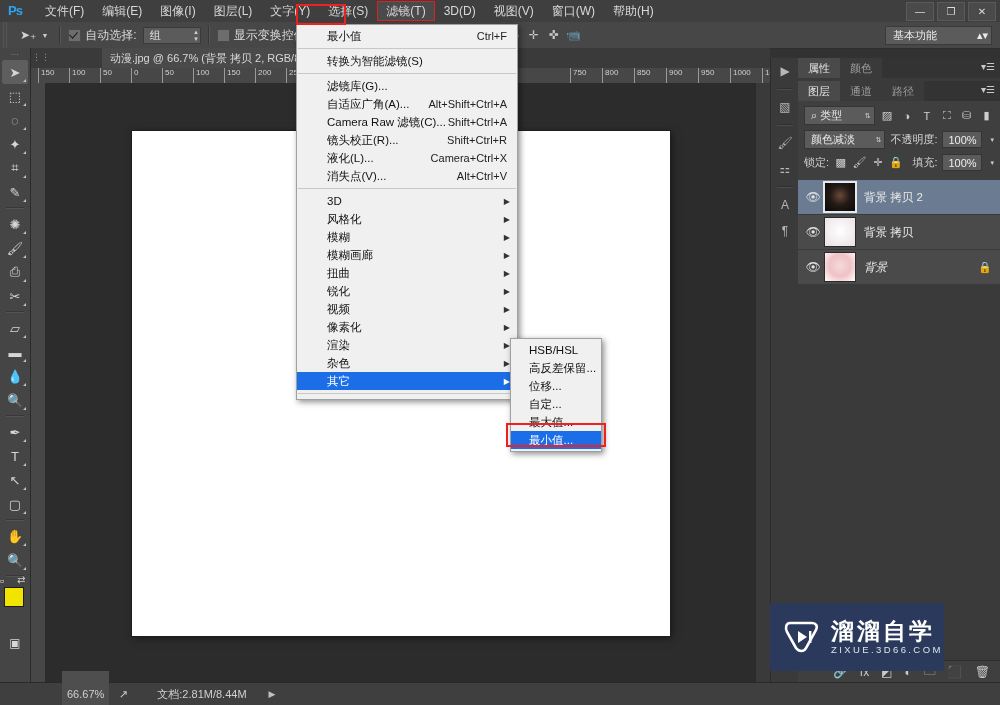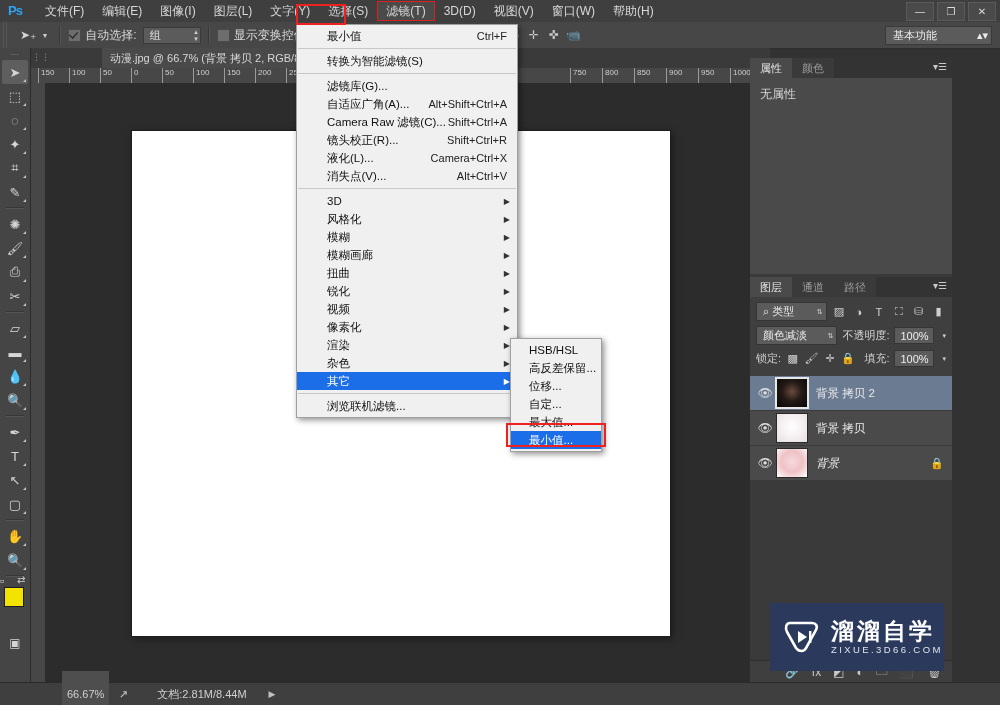--- a/index.html
+++ b/index.html
@@ -53,21 +53,21 @@
   .swatches{position:relative;width:30px;height:44px;margin-top:6px;}
   .sw-fg{position:absolute;left:4px;top:4px;width:18px;height:18px;background:#f2e300;border:1px solid #1d1d1d;}
   .sw-bg{position:absolute;left:14px;top:15px;width:18px;height:18px;background:#ffffff;border:1px solid #1d1d1d;z-index:-1;}
   .sw-swap{position:absolute;left:17px;top:-9px;width:11px;height:11px;color:#cfcfcf;font-size:10px;}
   .sw-def{position:absolute;left:0px;top:-9px;width:10px;height:10px;}
 
   
   .iconbar{position:absolute;left:770px;top:58px;width:28px;height:625px;background:#3a3a3a;border-right:1px solid #2b2b2b;border-left:1px solid #2b2b2b;}
   .ib-item{width:28px;height:26px;display:flex;align-items:center;justify-content:center;color:#b6b6b6;}
   .ib-sep{height:1px;margin:4px 6px;background:#303030;border-bottom:1px solid #4c4c4c;}
-  .panelcol{position:absolute;left:750px;top:58px;width:202px;height:625px;background:#3a3a3a;}
+  .panelcol{position:absolute;left:798px;top:58px;width:202px;height:625px;background:#3a3a3a;}
 
   .panel-tabs{display:flex;align-items:flex-end;height:20px;background:#333;position:relative;}
   .ptab{padding:3px 10px;font-size:11px;color:#9a9a9a;background:#3a3a3a;height:14px;line-height:14px;}
   .ptab.on{background:#4a4a4a;color:#e6e6e6;}
   .pmenu{position:absolute;right:5px;top:4px;color:#c8c8c8;font-size:10px;line-height:10px;}
 
   .prop-body{height:196px;background:#4a4a4a;padding:8px 10px;font-size:12px;color:#d6d6d6;box-sizing:border-box;}
 
   .layers-head{background:#3f3f3f;padding:5px 6px 7px 6px;}
   .lrow{display:flex;align-items:center;gap:5px;margin-bottom:5px;}
@@ -319,23 +319,20 @@
       <div class="ib-item">¶</div>
     </div>
 
   <div class="panelcol">
 
     <div class="panel-tabs" id="proptabs">
       <span class="ptab on">属性</span>
         <span class="ptab">颜色</span>
         <span class="pmenu">▾☰</span>
     </div>
-    <div class="prop-body">
-      <span>无属性</span>
-    </div>
 
     <div class="panel-tabs" id="layertabs" style="margin-top:3px;">
       <span class="ptab on">图层</span>
         <span class="ptab">通道</span>
         <span class="ptab">路径</span>
         <span class="pmenu">▾☰</span>
     </div>
 
     <div class="layers-head">
       <div class="lrow">
@@ -485,23 +482,20 @@
       </div>
       <div class="mi">
         <span>杂色</span>
         <span class="sub">▶</span>
       </div>
       <div class="mi hl">
         <span>其它</span>
         <span class="sub">▶</span>
       </div>
       <div class="msep"></div>
-      <div class="mi">
-        <span>浏览联机滤镜...</span>
-      </div>
     </div>
   <div class="submenu" id="submenu">
       <div class="mi">
         <span>HSB/HSL</span>
       </div>
       <div class="mi">
         <span>高反差保留...</span>
       </div>
       <div class="mi">
         <span>位移...</span>

